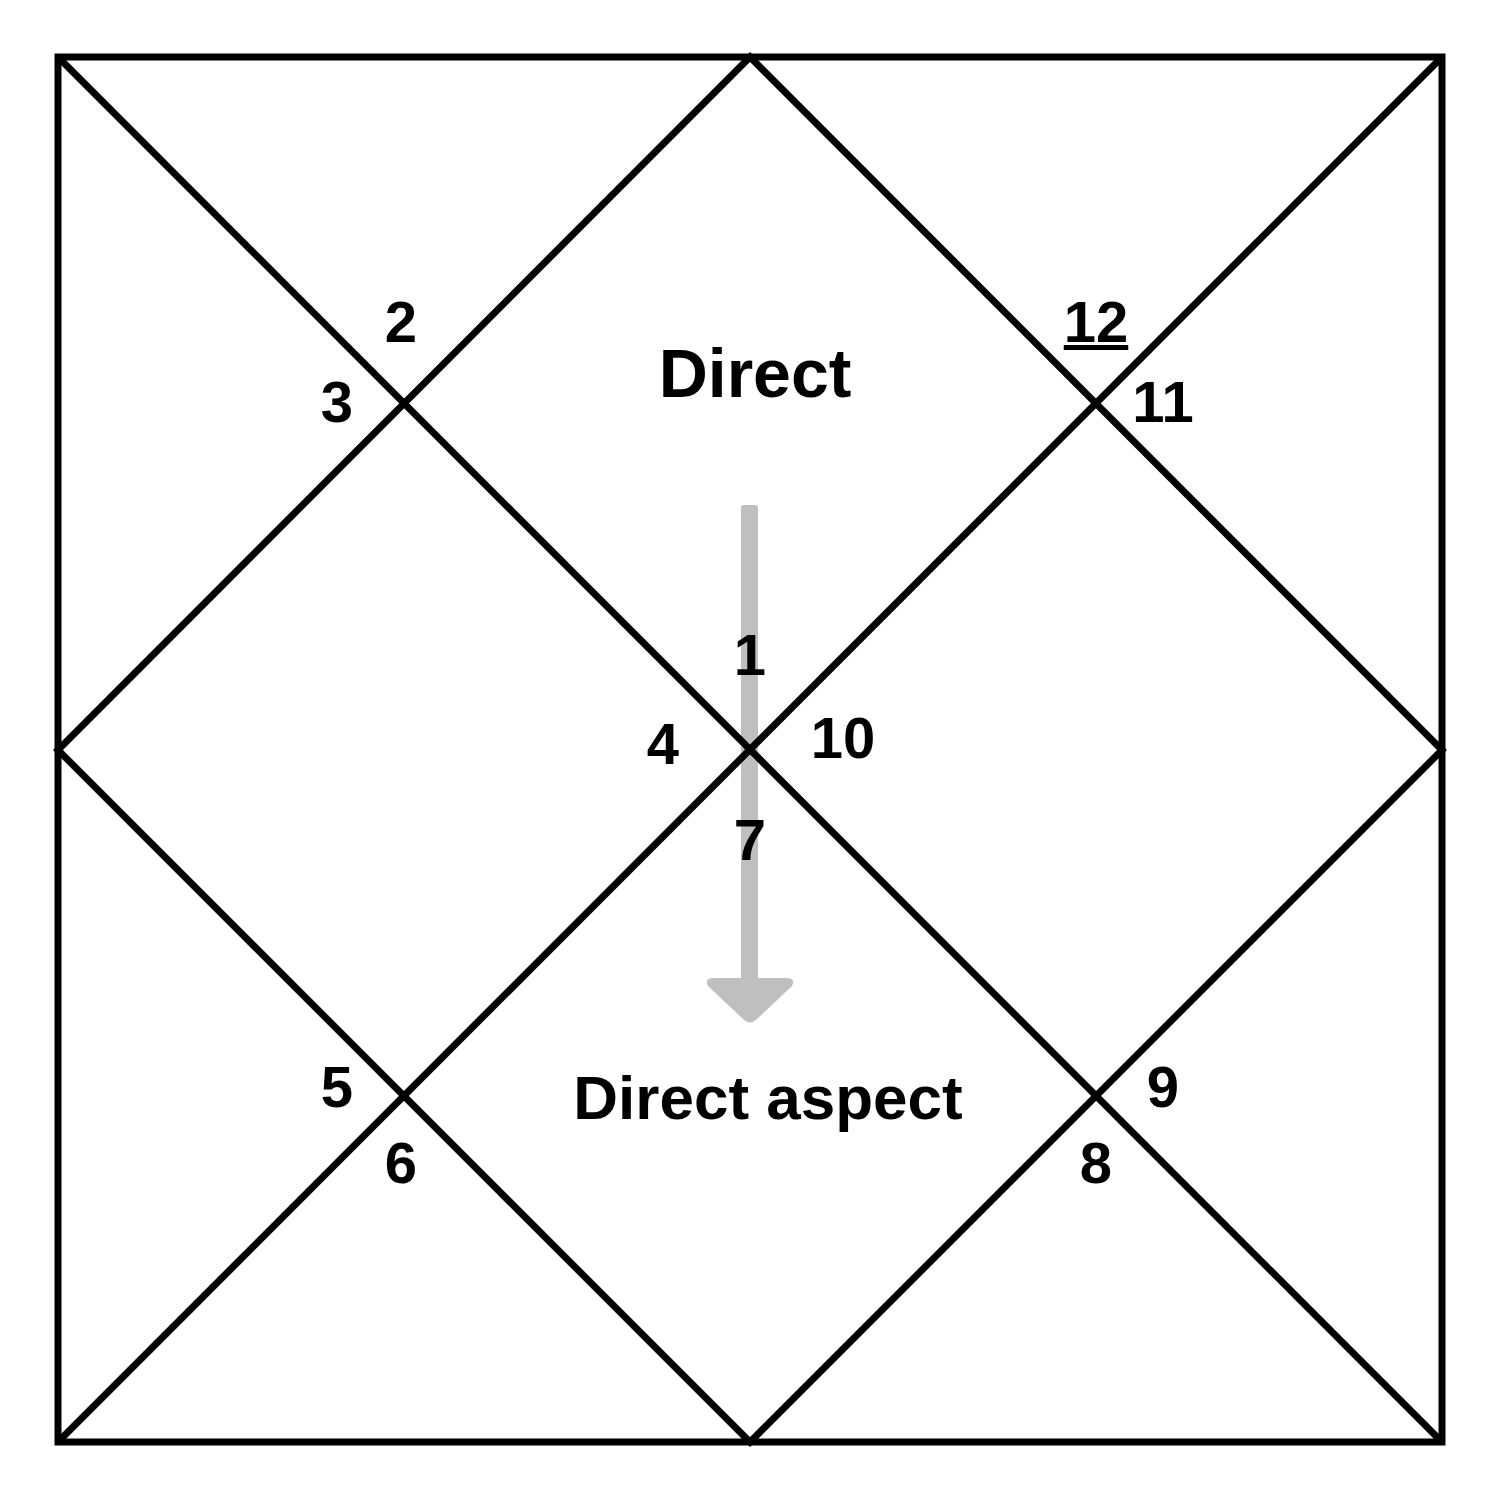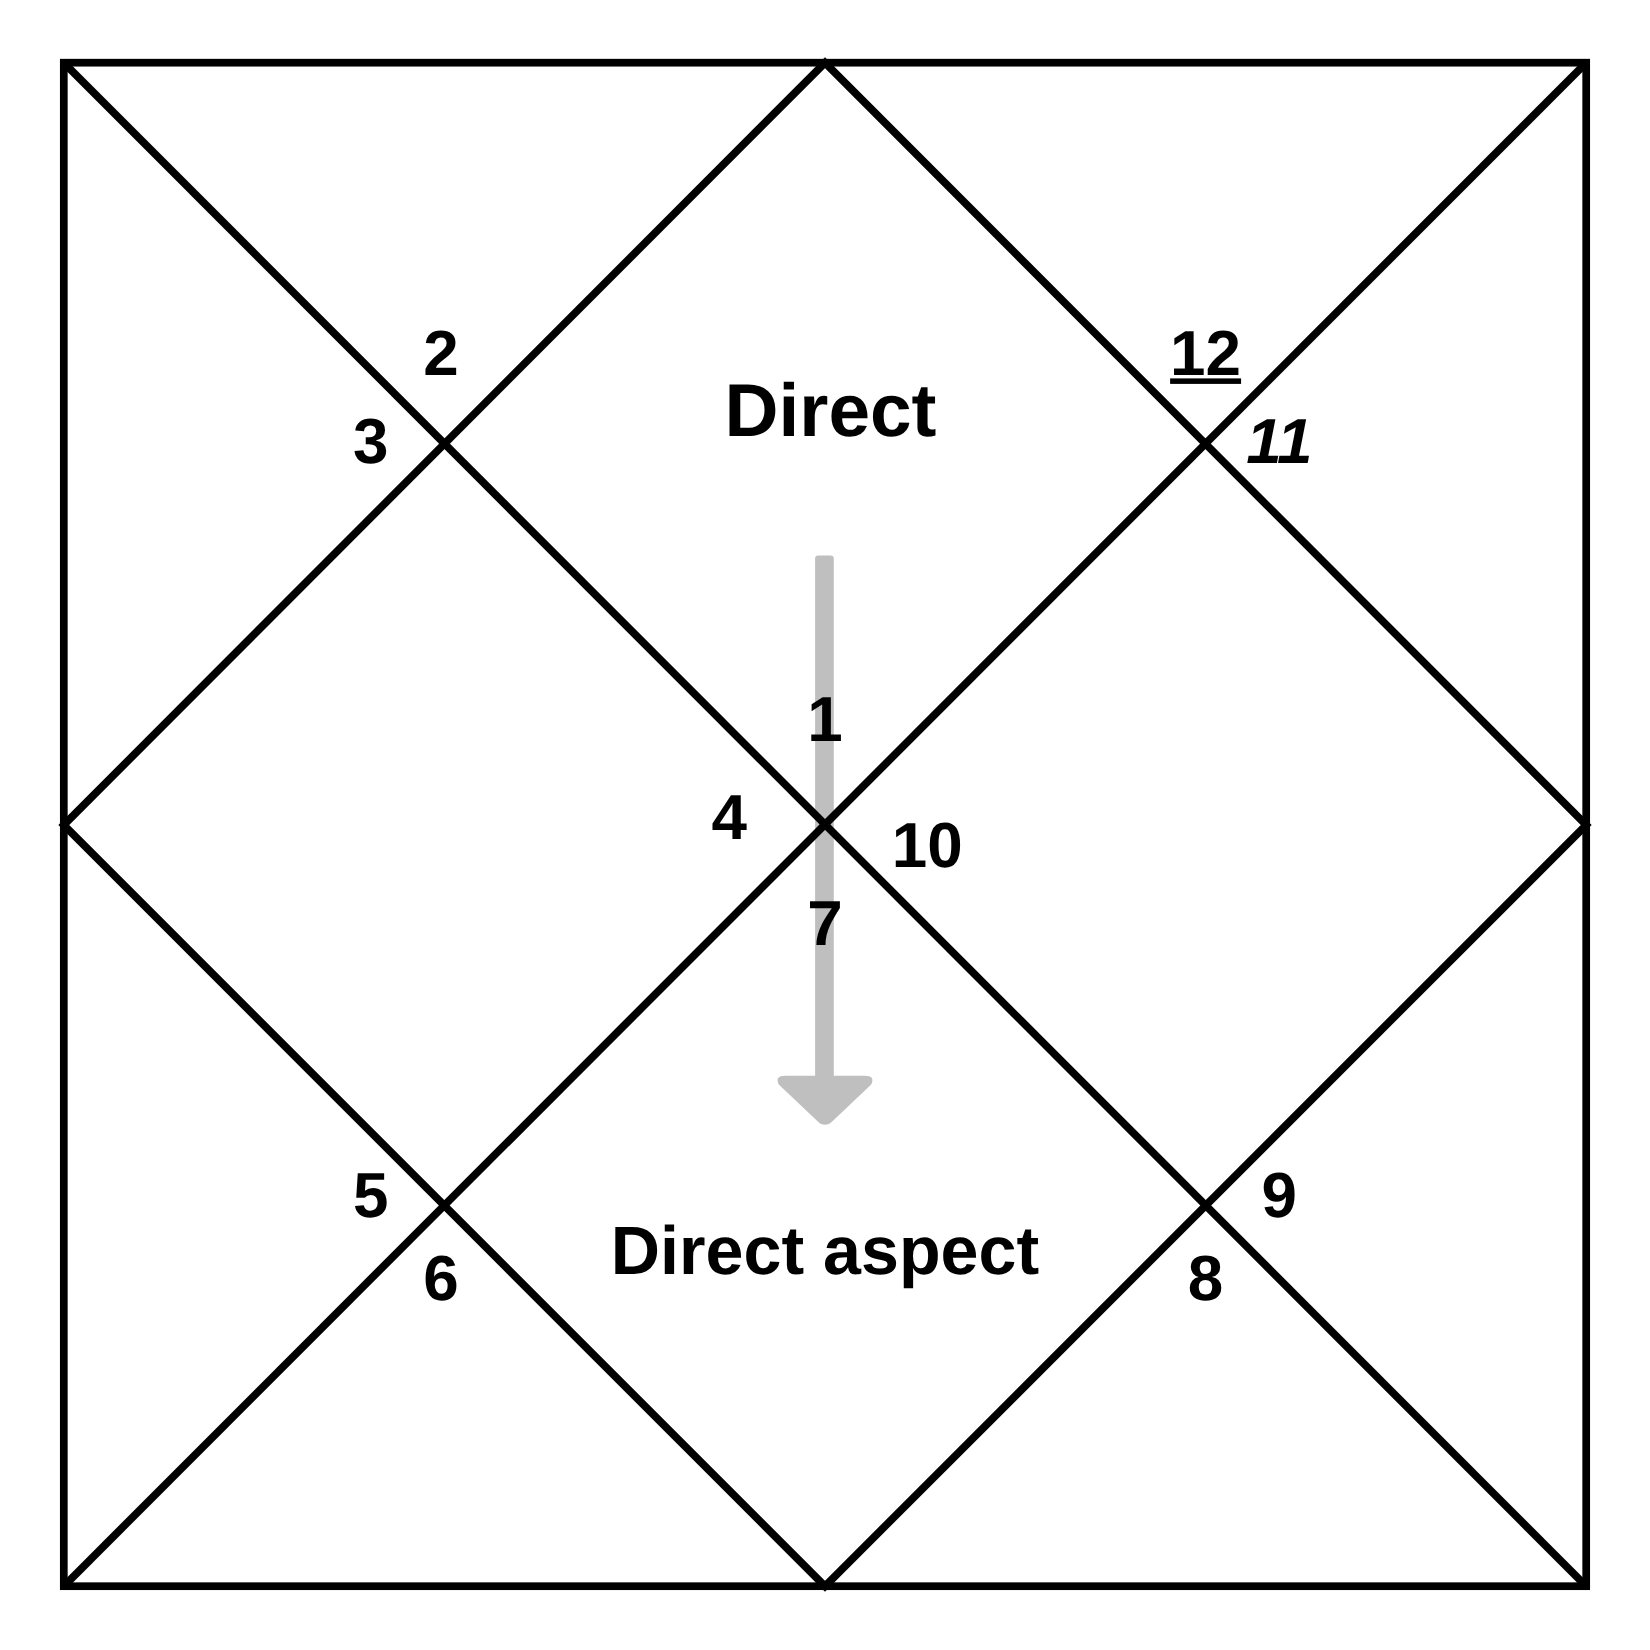--- a/index.html
+++ b/index.html
@@ -65,28 +65,28 @@
     <rect x="58" y="57" width="1384" height="1385" fill="none" stroke="#000000" stroke-width="7"></rect>
 
     <line x1="58" y1="57" x2="1442" y2="1442" stroke="#000000" stroke-width="7"></line>
     <line x1="1442" y1="57" x2="58" y2="1442" stroke="#000000" stroke-width="7"></line>
 
     <polygon points="750,57 1442,750 750,1442 58,750" fill="none" stroke="#000000" stroke-width="7"></polygon>
   </svg>
 
   <div class="label title-text c" style="left:755px; top:373px;">Direct</div>
 
-  <div class="label caption-text c" style="left:750px; top:1098px;margin-top:40px;">Direct aspect</div>
+  <div class="label caption-text c" style="left:768px; top:1098px;">Direct aspect</div>
 
   <div class="label house-num c" style="left:750px;  top:655px;">1</div>
   <div class="label house-num c" style="left:401px;  top:322px;">2</div>
   <div class="label house-num c" style="left:337px;  top:402px;">3</div>
   <div class="label house-num c" style="left:663px;  top:744px;">4</div>
   <div class="label house-num c" style="left:337px;  top:1087px;">5</div>
   <div class="label house-num c" style="left:401px;  top:1163px;">6</div>
   <div class="label house-num c" style="left:750px;  top:840px;">7</div>
   <div class="label house-num c" style="left:1096px; top:1163px;">8</div>
   <div class="label house-num c" style="left:1163px; top:1087px;">9</div>
-  <div class="label house-num c" style="left:843px;  top:769px;">10</div>
-  <div class="label house-num c" style="left:1163px; top:402px;font-style:italic;">11</div>
+  <div class="label house-num c" style="left:843px;  top:738px;">10</div>
+  <div class="label house-num c" style="left:1163px; top:402px;">11</div>
   <div class="label house-num c" style="left:1096px; top:322px;text-decoration:underline;">12</div>
 
 </div>
 
 </body></html>

